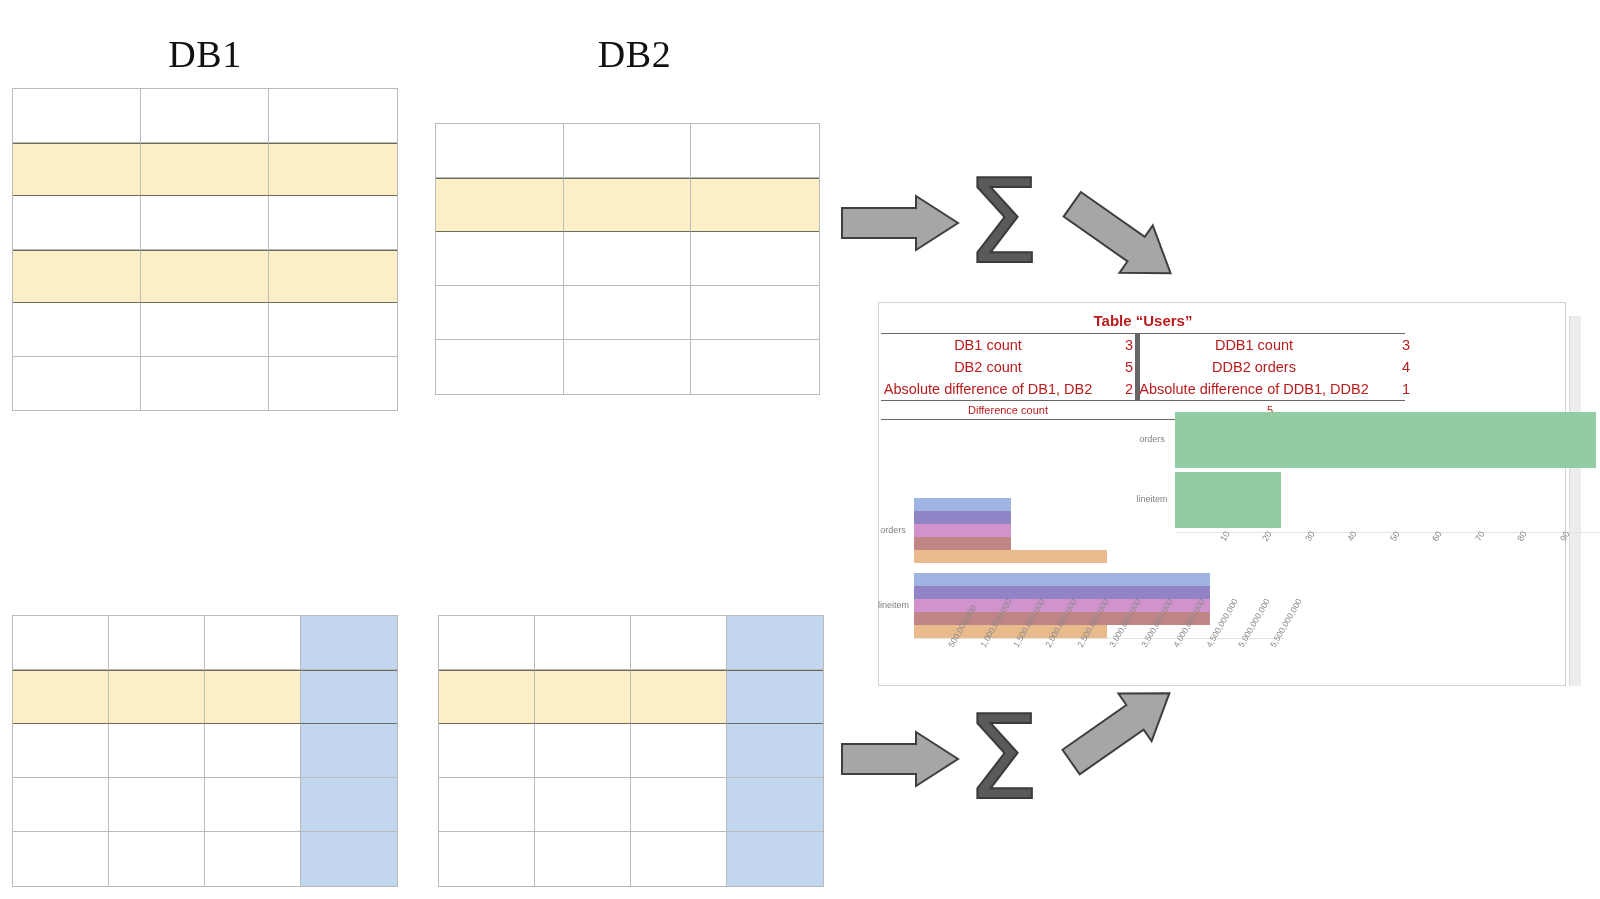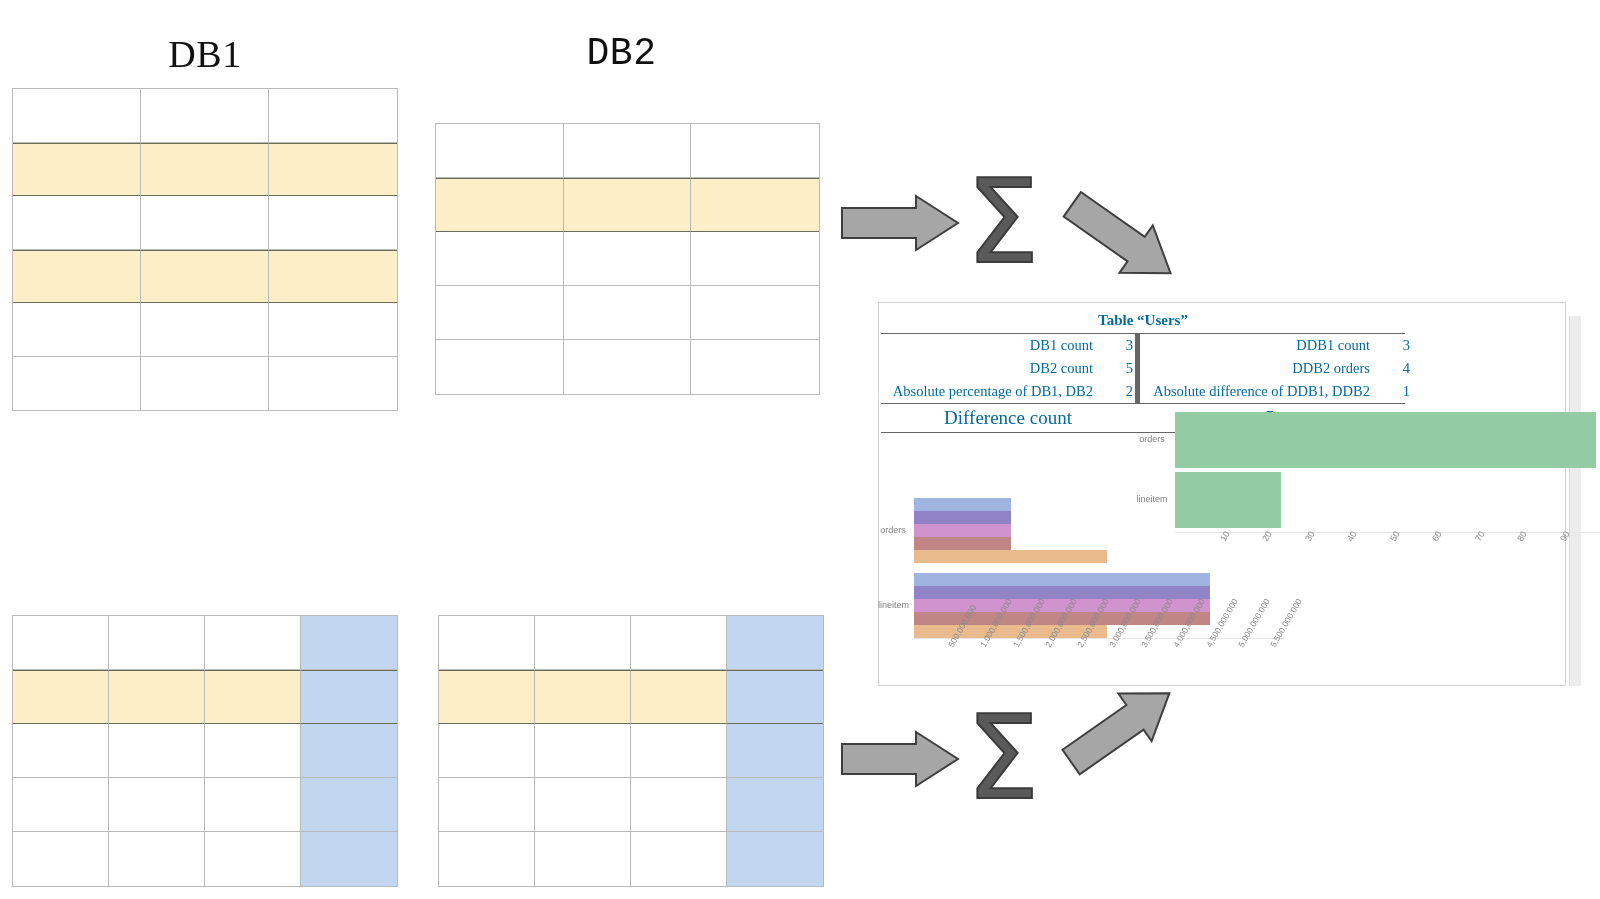--- a/index.html
+++ b/index.html
@@ -25,30 +25,30 @@
   
   .sigma{position:absolute;font-family:"DejaVu Sans", sans-serif;
          font-size:116px;line-height:1;color:#5a5a5a;
          -webkit-text-stroke:2px #3b3b3b;font-weight:400;}
   .arrow-svg{position:absolute;}
 
   
   .panel{position:absolute;background:#fff;border:1px solid #d2d2d2;box-sizing:border-box;}
   .scrollstrip{position:absolute;background:#ececec;border-left:1px solid #dadada;}
 
-  .rtable{position:absolute;font-family:Liberation Serif, serif;color:#0369a1;}
+  .rtable{position:absolute;font-family:Liberation Sans, sans-serif;color:#b91c1c;}
   .rtitle{text-align:center;font-size:15px;font-weight:bold;padding:2px 0 4px 0;}
   .rline{border-top:1px solid #666;}
   .rgrid{display:grid;grid-template-columns:214px 40px 1px 236px 40px;
          font-size:14.5px;}
   .rgrid > div{padding:3px 2px;}
-  .lbl{text-align:right;}
+  .lbl{text-align:center;}
   .val{text-align:right;padding-right:4px;}
   .vsep{background:#666;width:1px;}
-  .wide{display:grid;grid-template-columns:254px 1fr;font-size:19px;}
+  .wide{display:grid;grid-template-columns:254px 1fr;font-size:11px;}
   .wide .k{text-align:center;padding:3px 0;}
   .wide .v{text-align:center;padding:3px 0;}
 
   
   .chart{position:absolute;}
   .catlabel{position:absolute;font-size:9px;color:#808080;
             font-family:"Liberation Sans", sans-serif;text-align:center;white-space:nowrap;}
   .bar{position:absolute;}
   .axisline{position:absolute;background:#e4e4e4;height:1px;}
   .ticklbl{position:absolute;font-size:8.5px;color:#8a8a8a;
@@ -76,21 +76,21 @@
       <div class="cell hl-yellow rowtop rowbot"></div>
       <div class="cell lastcol hl-yellow rowtop rowbot"></div>
       <div class="cell"></div>
       <div class="cell"></div>
       <div class="cell lastcol"></div>
       <div class="cell lastrow"></div>
       <div class="cell lastrow"></div>
       <div class="cell lastcol lastrow"></div>
     </div>
 
-  <div class="dbtitle" style="left:429px;top:8px;width:385px;font-family:Liberation Mono, monospace;">DB2</div>
+  <div class="dbtitle" style="left:442px;top:8px;width:385px;">DB2</div>
   <div class="grid" id="grid-db2" style="left: 435px; top: 99px; width: 385px; height: 272px; grid-template-columns: repeat(3, 1fr); grid-template-rows: repeat(5, 1fr);">
       <div class="cell"></div>
       <div class="cell"></div>
       <div class="cell lastcol"></div>
       <div class="cell hl-yellow rowtop rowbot"></div>
       <div class="cell hl-yellow rowtop rowbot"></div>
       <div class="cell lastcol hl-yellow rowtop rowbot"></div>
       <div class="cell"></div>
       <div class="cell"></div>
       <div class="cell lastcol"></div>
@@ -185,21 +185,21 @@
       <div class="vsep"></div>
       <div class="lbl">DDB1 count</div>
       <div class="val">3</div>
 
       <div class="lbl">DB2 count</div>
       <div class="val">5</div>
       <div class="vsep"></div>
       <div class="lbl">DDB2 orders</div>
       <div class="val">4</div>
 
-      <div class="lbl">Absolute percentage of DB1, DB2</div>
+      <div class="lbl">Absolute difference of DB1, DB2</div>
       <div class="val">2</div>
       <div class="vsep"></div>
       <div class="lbl">Absolute difference of DDB1, DDB2</div>
       <div class="val">1</div>
     </div>
 
     <div class="rline"></div>
     <div class="wide">
       <div class="k">Difference count</div>
       <div class="v">5</div>

